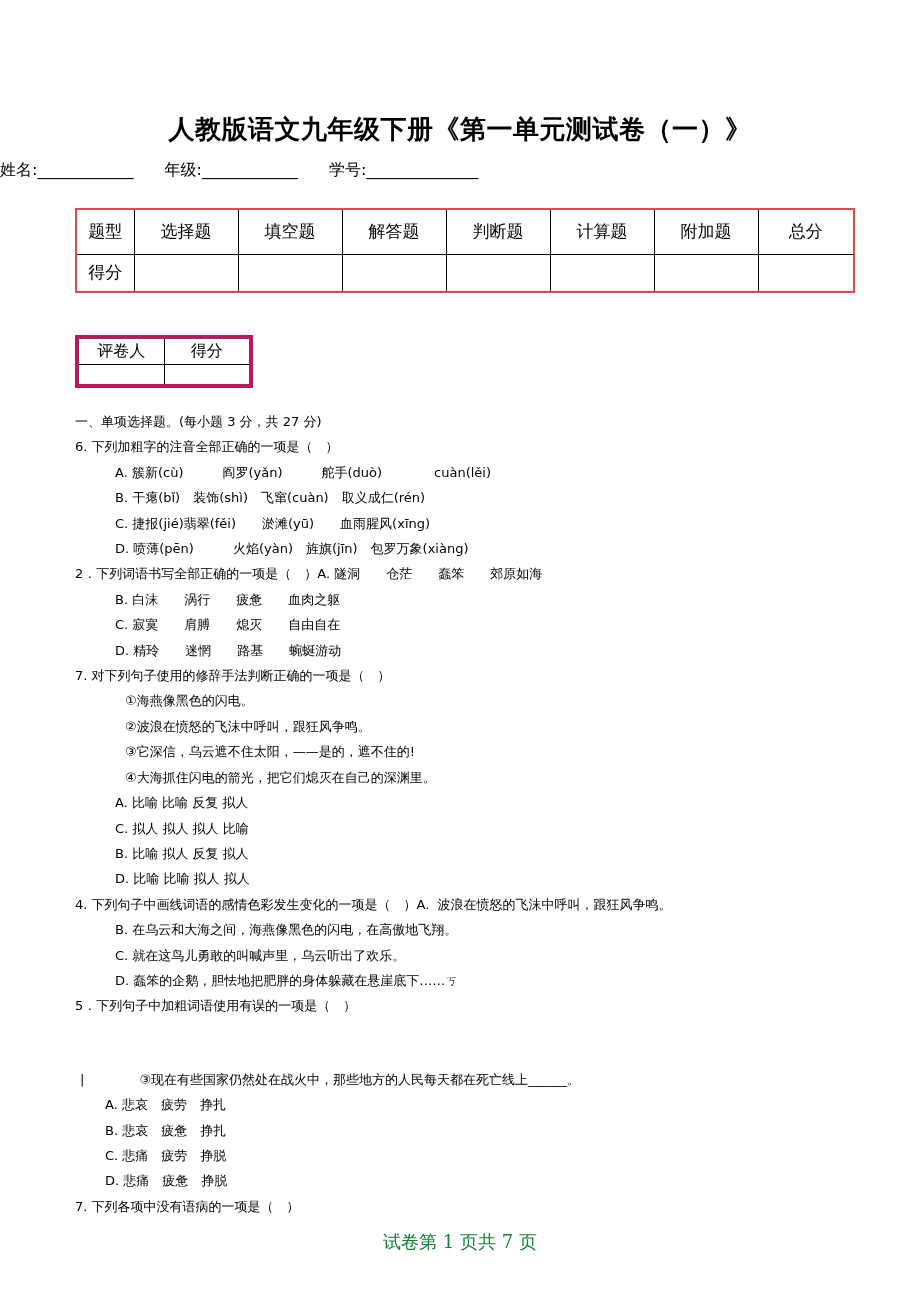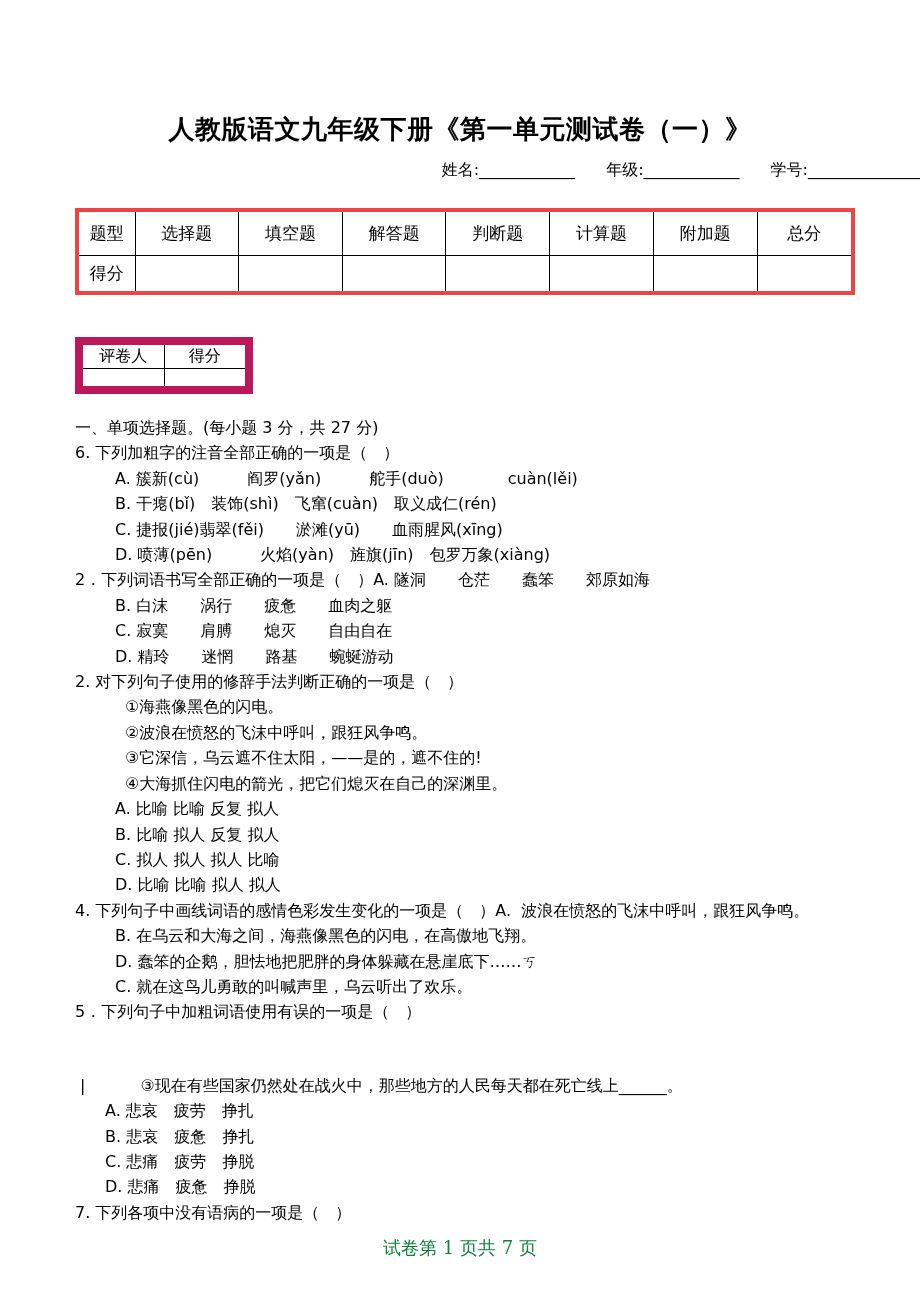--- a/index.html
+++ b/index.html
@@ -16,61 +16,61 @@
   .title {
     margin-top:112px;
     text-align:center;
     font-size:26px;
     font-weight:bold;
     letter-spacing:0.5px;
   }
 
   .student-line {
     margin-top:13px;
-    text-align:right;
+    text-align:left;
     font-size:16px;
     white-space:nowrap;
   }
   .student-line .group { display:inline-block; }
   .student-line .group + .group { margin-left:26px; }
   .student-line .blank { letter-spacing:0px; }
 
   table { border-collapse:collapse; table-layout:fixed; }
   .score-table {
     margin:27px 0 0 75px;
     width:780px;
-    border:4px solid #ef4444;
+    border:2px solid #ef4444;
   }
   .score-table td {
     border:1px solid #000;
     text-align:center;
     font-size:17px;
     padding:0;
   }
   .score-table tr.hdr td { height:45px; }
   .score-table tr.val td { height:38px; }
 
   .grader-table {
     margin:42px 0 0 75px;
     width:178px;
-    border:8px solid #be185d;
+    border:4px solid #be185d;
   }
   .grader-table td {
     border:1px solid #000;
     text-align:center;
     font-size:16px;
     padding:0;
   }
   .grader-table tr.hdr td { height:27px; }
   .grader-table tr.val td { height:22px; }
 
   .content {
     margin:21px 0 0 75px;
     width:845px;
-    font-size:16px;
+    font-size:13px;
     line-height:25.4px;
   }
   .line { white-space:pre-wrap; }
   .opt  { padding-left:40px; }
   .sub  { padding-left:50px; }
   .opt5 { padding-left:30px; }
   .q5sub .bar { display:inline-block; padding-left:5px; }
   .q5sub .txt { display:inline-block; margin-left:55px;margin-top:48px; }
 
   .footer {
@@ -149,34 +149,34 @@
     <div class="line opt">A. 簇新(cù)　　　阎罗(yǎn)　　　舵手(duò)　　　　cuàn(lěi)</div>
     <div class="line opt">B. 干瘪(bǐ)　装饰(shì)　飞窜(cuàn)　取义成仁(rén)</div>
     <div class="line opt">C. 捷报(jié)翡翠(fěi)　　淤滩(yū)　　血雨腥风(xīng)</div>
     <div class="line opt">D. 喷薄(pēn)　　　火焰(yàn)　旌旗(jīn)　包罗万象(xiàng)</div>
 
     <div class="line">2．下列词语书写全部正确的一项是（　）A. 隧洞　　仓茫　　蠢笨　　郊原如海</div>
     <div class="line opt">B. 白沫　　涡行　　疲惫　　血肉之躯</div>
     <div class="line opt">C. 寂寞　　肩膊　　熄灭　　自由自在</div>
     <div class="line opt">D. 精玲　　迷惘　　路基　　蜿蜒游动</div>
 
-    <div class="line">2. 对下列句子使用的修辞手法判断正确的一项是（　）</div>
+    <div class="line">7. 对下列句子使用的修辞手法判断正确的一项是（　）</div>
     <div class="line sub">①海燕像黑色的闪电。</div>
     <div class="line sub">②波浪在愤怒的飞沫中呼叫，跟狂风争鸣。</div>
     <div class="line sub">③它深信，乌云遮不住太阳，——是的，遮不住的!</div>
     <div class="line sub">④大海抓住闪电的箭光，把它们熄灭在自己的深渊里。</div>
     <div class="line opt">A. 比喻 比喻 反复 拟人</div>
+    <div class="line opt">C. 拟人 拟人 拟人 比喻</div>
     <div class="line opt">B. 比喻 拟人 反复 拟人</div>
-    <div class="line opt">C. 拟人 拟人 拟人 比喻</div>
     <div class="line opt">D. 比喻 比喻 拟人 拟人</div>
 
     <div class="line">4. 下列句子中画线词语的感情色彩发生变化的一项是（　）A.  波浪在愤怒的飞沫中呼叫，跟狂风争鸣。</div>
     <div class="line opt">B. 在乌云和大海之间，海燕像黑色的闪电，在高傲地飞翔。</div>
+    <div class="line opt">C. 就在这鸟儿勇敢的叫喊声里，乌云听出了欢乐。</div>
     <div class="line opt">D. 蠢笨的企鹅，胆怯地把肥胖的身体躲藏在悬崖底下……ㄎ</div>
-    <div class="line opt">C. 就在这鸟儿勇敢的叫喊声里，乌云听出了欢乐。</div>
 
     <div class="line">5．下列句子中加粗词语使用有误的一项是（　）</div>
     <div class="line q5sub"><span class="bar">|</span><span class="txt">③现在有些国家仍然处在战火中，那些地方的人民每天都在死亡线上______。</span></div>
     <div class="line opt5">A. 悲哀　疲劳　挣扎</div>
     <div class="line opt5">B. 悲哀　疲惫　挣扎</div>
     <div class="line opt5">C. 悲痛　疲劳　挣脱</div>
     <div class="line opt5">D. 悲痛　疲惫　挣脱</div>
 
     <div class="line">7. 下列各项中没有语病的一项是（　）</div>
   </div>

